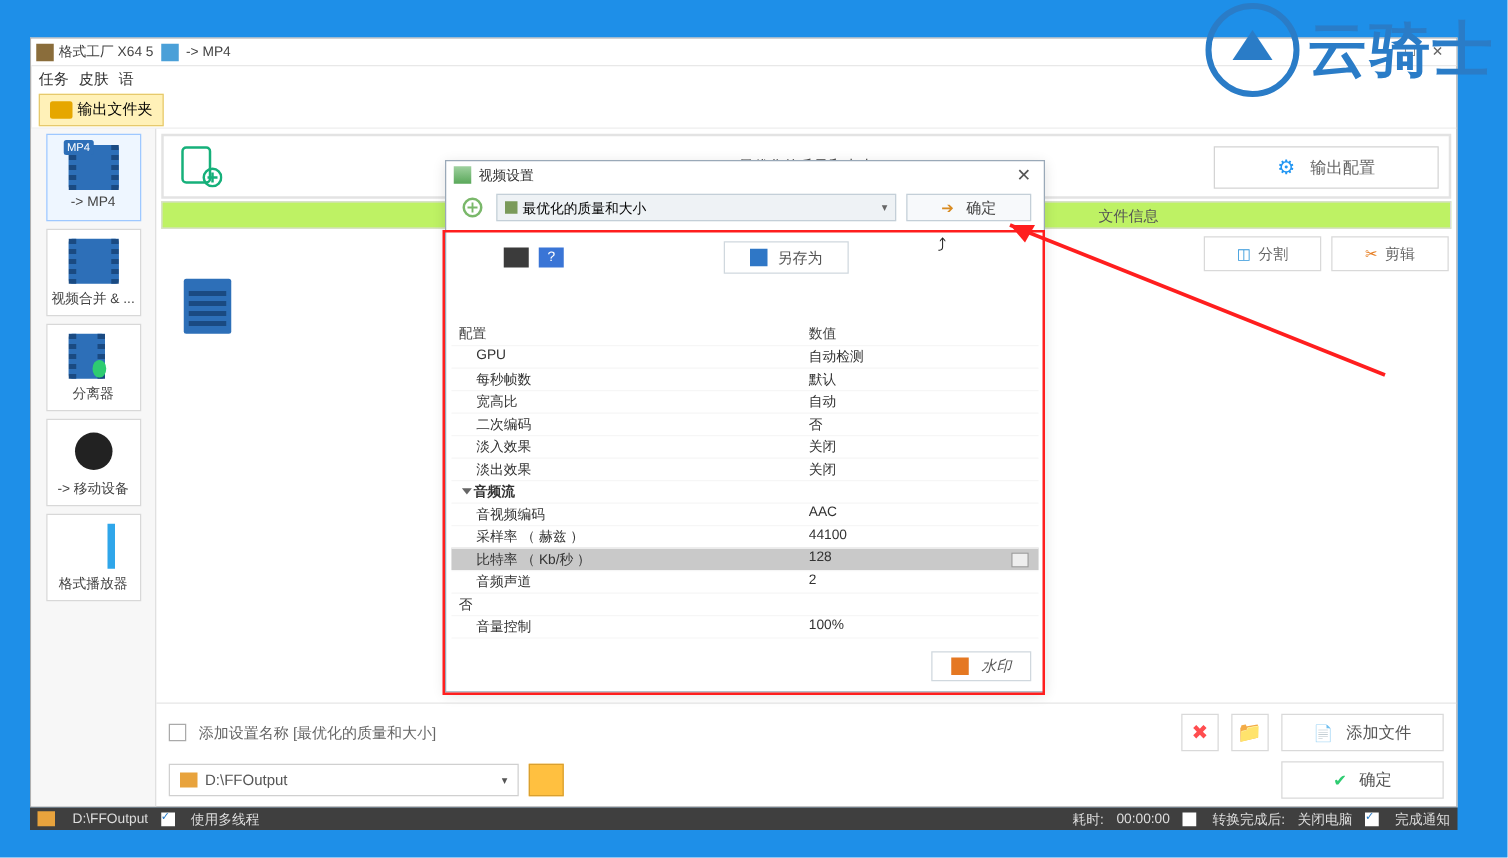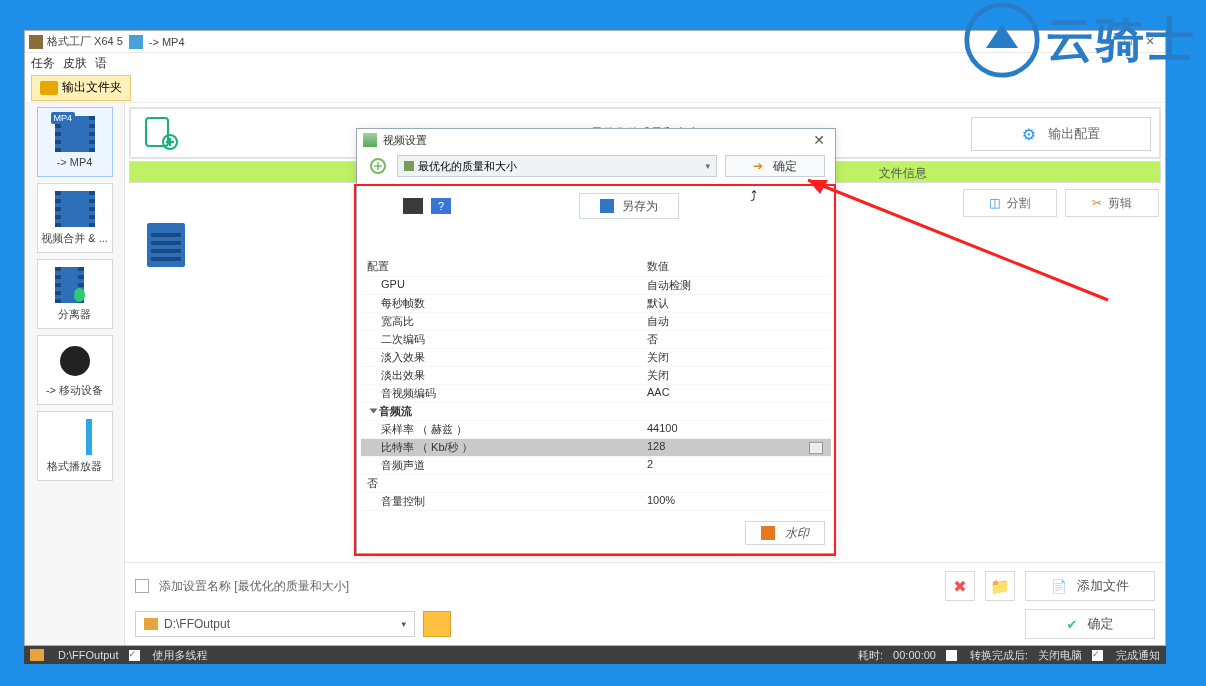--- a/index.html
+++ b/index.html
@@ -376,27 +376,27 @@
           <div class="c2"><span>否</span></div>
         </div>
         <div class="grow">
           <div class="c1"><span>淡入效果</span></div>
           <div class="c2"><span>关闭</span></div>
         </div>
         <div class="grow">
           <div class="c1"><span>淡出效果</span></div>
           <div class="c2"><span>关闭</span></div>
         </div>
-        <div class="grow">
-          <div class="c1"><span>音视频编码</span></div>
-          <div class="c2"><span>AAC</span></div>
-        </div>
         <div class="grow group">
           <div class="c1"><span class="tri"></span><span>音频流</span></div>
           <div class="c2"><span></span></div>
+        </div>
+        <div class="grow">
+          <div class="c1"><span>音视频编码</span></div>
+          <div class="c2"><span>AAC</span></div>
         </div>
         <div class="grow">
           <div class="c1"><span>采样率 （ 赫兹 ）</span></div>
           <div class="c2"><span>44100</span></div>
         </div>
         <div class="grow sel">
           <div class="c1"><span>比特率 （ Kb/秒 ）</span></div>
           <div class="c2"><span>128</span></div>
         </div>
         <div class="grow">

